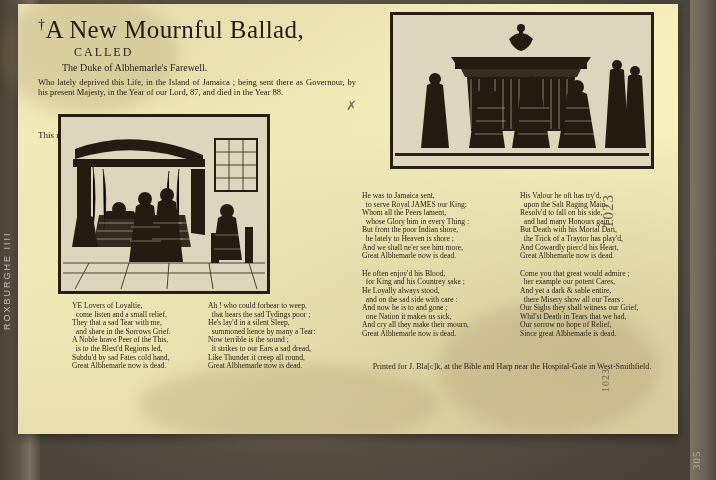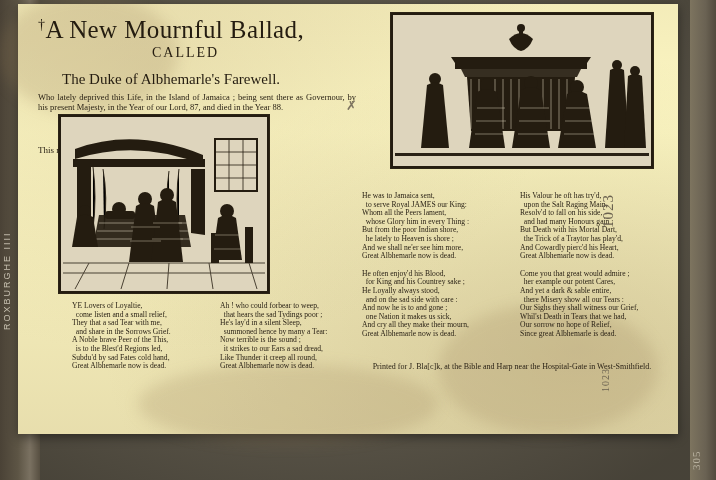--- a/index.html
+++ b/index.html
@@ -56,43 +56,43 @@
   
   .content{position:absolute;left:14px;top:6px;width:630px;height:410px;}
 
   
   .titleblock{position:absolute;left:6px;top:2px;width:340px;text-align:left;color:#241c10;}
   .maintitle{
     font-size:25px;line-height:26px;letter-spacing:0.4px;
     font-family:"Liberation Serif", serif;
   }
   .maintitle .dag{font-size:14px;vertical-align:super;}
-  .called{font-size:14px;letter-spacing:2px;margin-left:114px;margin-top:2px;}
-  .subtitle{font-size:15px;margin-top:10px;margin-left:24px;}
+  .called{font-size:12px;letter-spacing:2px;margin-left:36px;margin-top:2px;}
+  .subtitle{font-size:10px;margin-top:2px;margin-left:24px;}
   .blurb{font-size:8.5px;line-height:10px;margin-top:4px;text-align:justify;width:318px;}
   .tunerow{display:flex;margin-top:9px;font-size:9px;width:318px;}
   .tunerow .tune{width:180px;}
   .tunerow .print{text-align:left;margin-top:24px;}
 
   
   .cut{
     position:absolute;background:#ded5bd;border:1px solid #2c2416;
     overflow:hidden;
   }
   .cut-right{left:358px;top:2px;width:262px;height:155px;}
   .cut-left{left:26px;top:104px;width:210px;height:178px;}
 
   .cutcanvas{position:absolute;inset:0;}
 
   
   .col{position:absolute;font-size:7.6px;line-height:8.6px;color:#2a2216;}
   .col .stanza{margin-bottom:7px;}
   .col .line{white-space:pre;}
   .col1{left:40px;top:292px;width:140px;}
-  .col2{left:188px;top:292px;width:140px;}
+  .col2{left:176px;top:292px;width:140px;}
   .col3{left:330px;top:182px;width:150px;}
   .col4{left:488px;top:182px;width:152px;}
 
   .col1 .stanza,.col2 .stanza{margin-bottom:0;}
   .col3 .stanza,.col4 .stanza{margin-bottom:9px;}
 
   .imprint{
     position:absolute;left:330px;top:352px;width:300px;
     font-size:8px;line-height:9.5px;text-align:center;color:#2a2216;
   }

